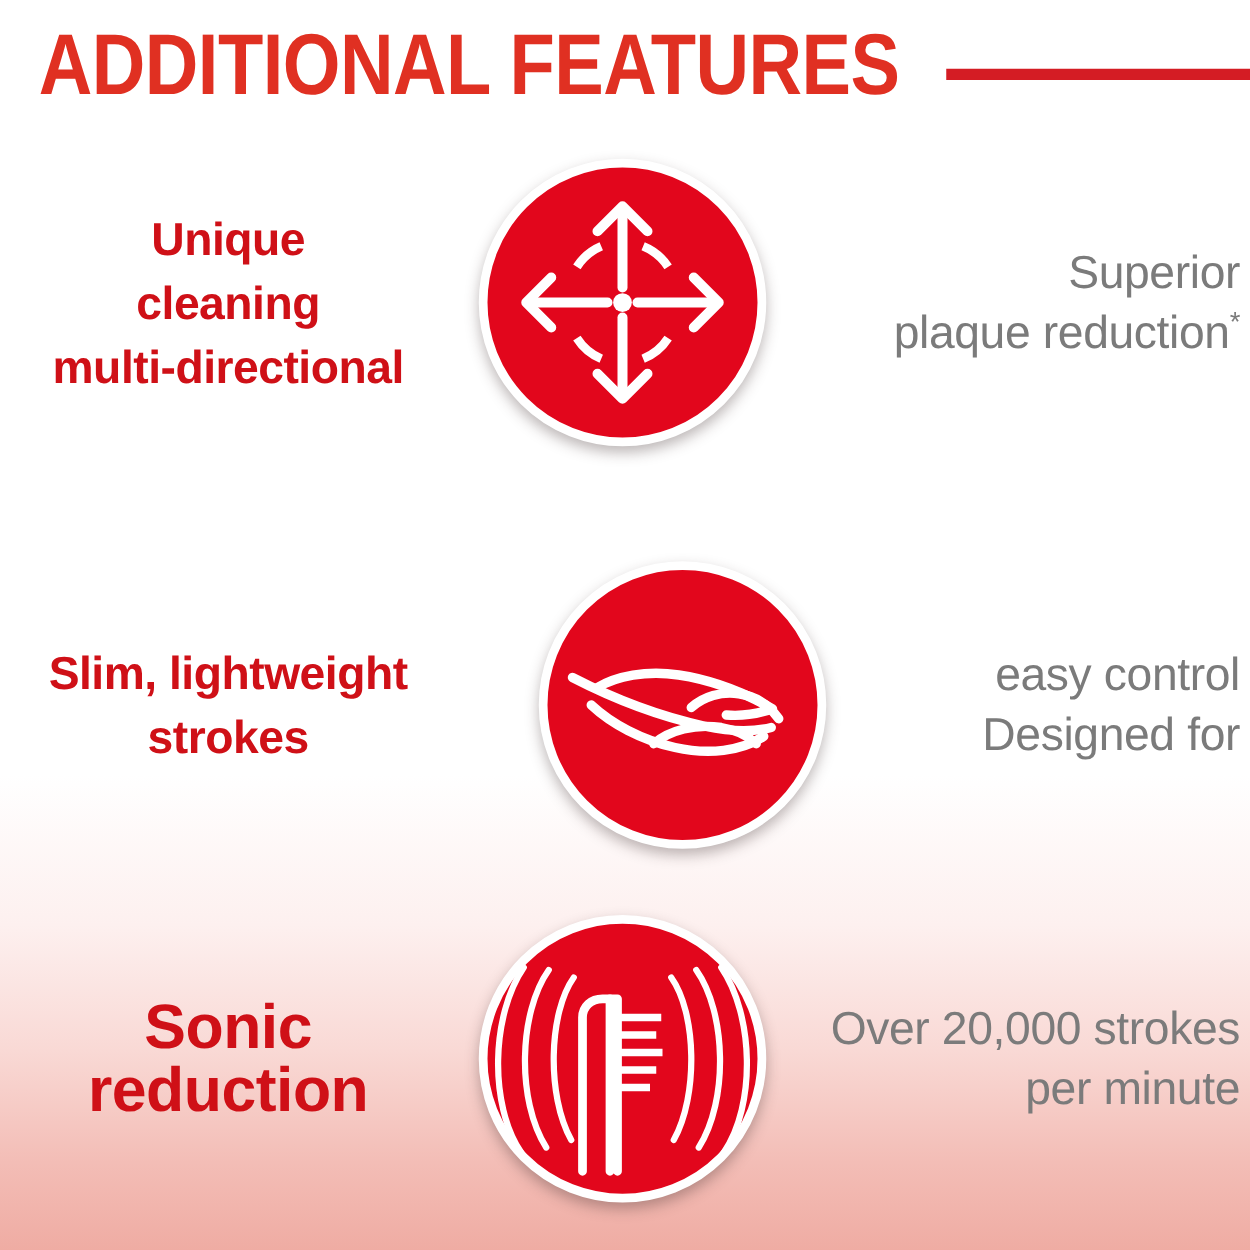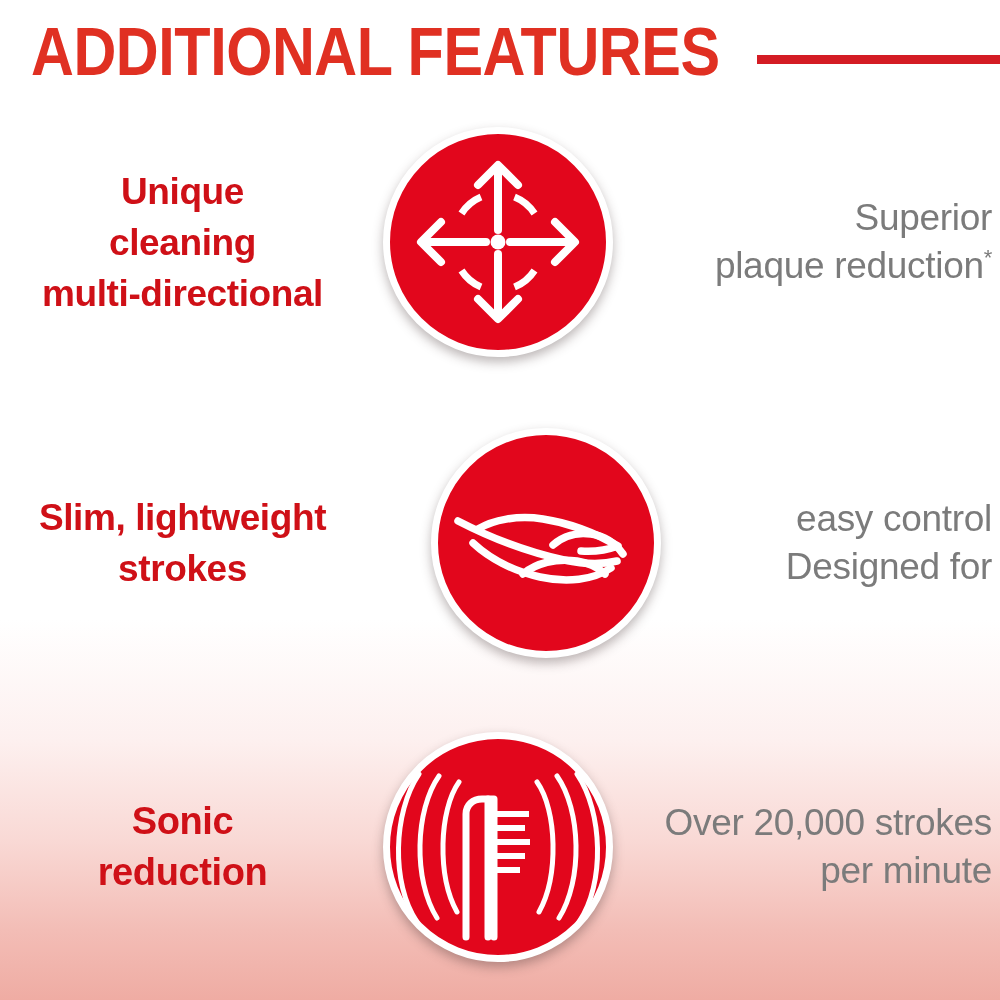--- a/index.html
+++ b/index.html
@@ -63,37 +63,37 @@
   
   .feature-row {
     position: absolute;
     left: 0;
     width: 1000px;
     height: 240px;
     display: flex;
     align-items: center;
   }
   #row-0 { top: 122px; }
-  #row-1 { top: 423px; gap: 48px; }
+  #row-1 { top: 444px; gap: 48px; }
   #row-2 { top: 727px; }
 
   .left-label {
     width: 383px;
     text-align: center;
     padding-right: 18px;
     box-sizing: border-box;
     font-weight: bold;
     font-size: 38px;
     line-height: 51px;
     color: #cf1017;
     letter-spacing: -0.4px;
   }
   #row-0 .left-label { font-size: 37px; }
   #row-1 .left-label { font-size: 37px; }
-  #row-2 .left-label { font-size: 38px; }
+  #row-2 .left-label { font-size: 50px; }
 
   .right-label {
     flex: 1;
     text-align: right;
     padding-left: 6px;
     padding-right: 8px;
     box-sizing: border-box;
     font-weight: normal;
     font-size: 37px;
     line-height: 48px;

